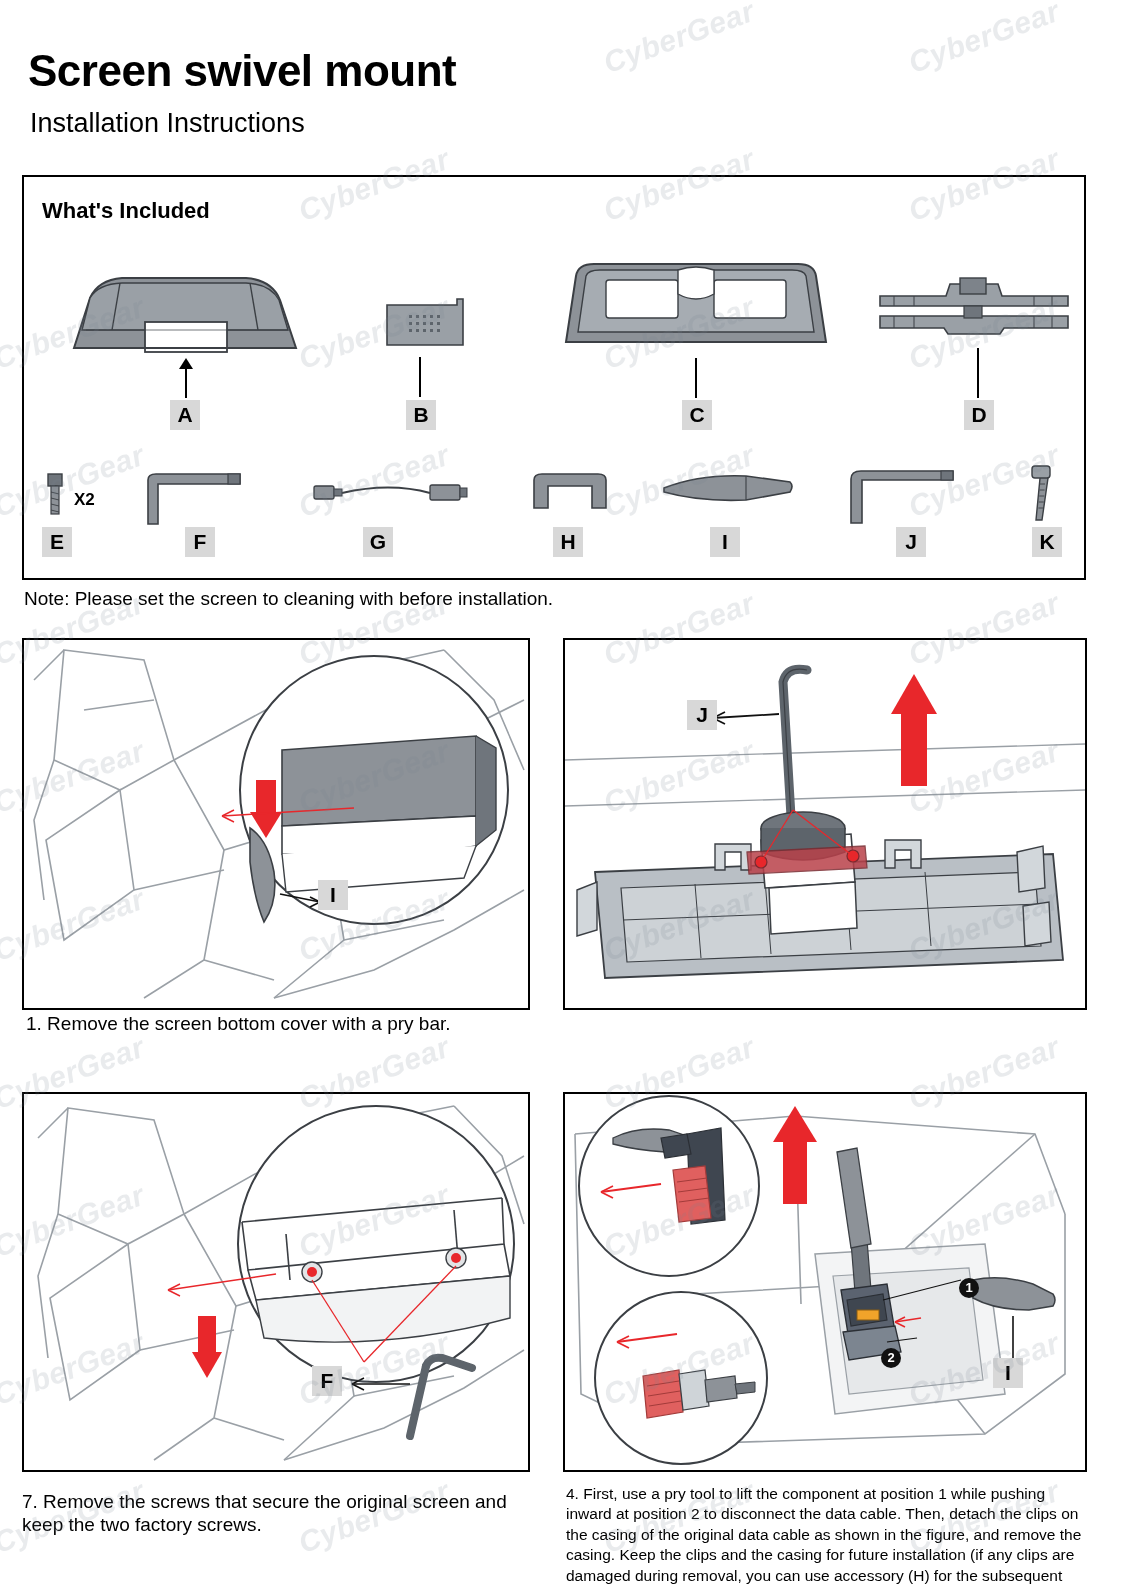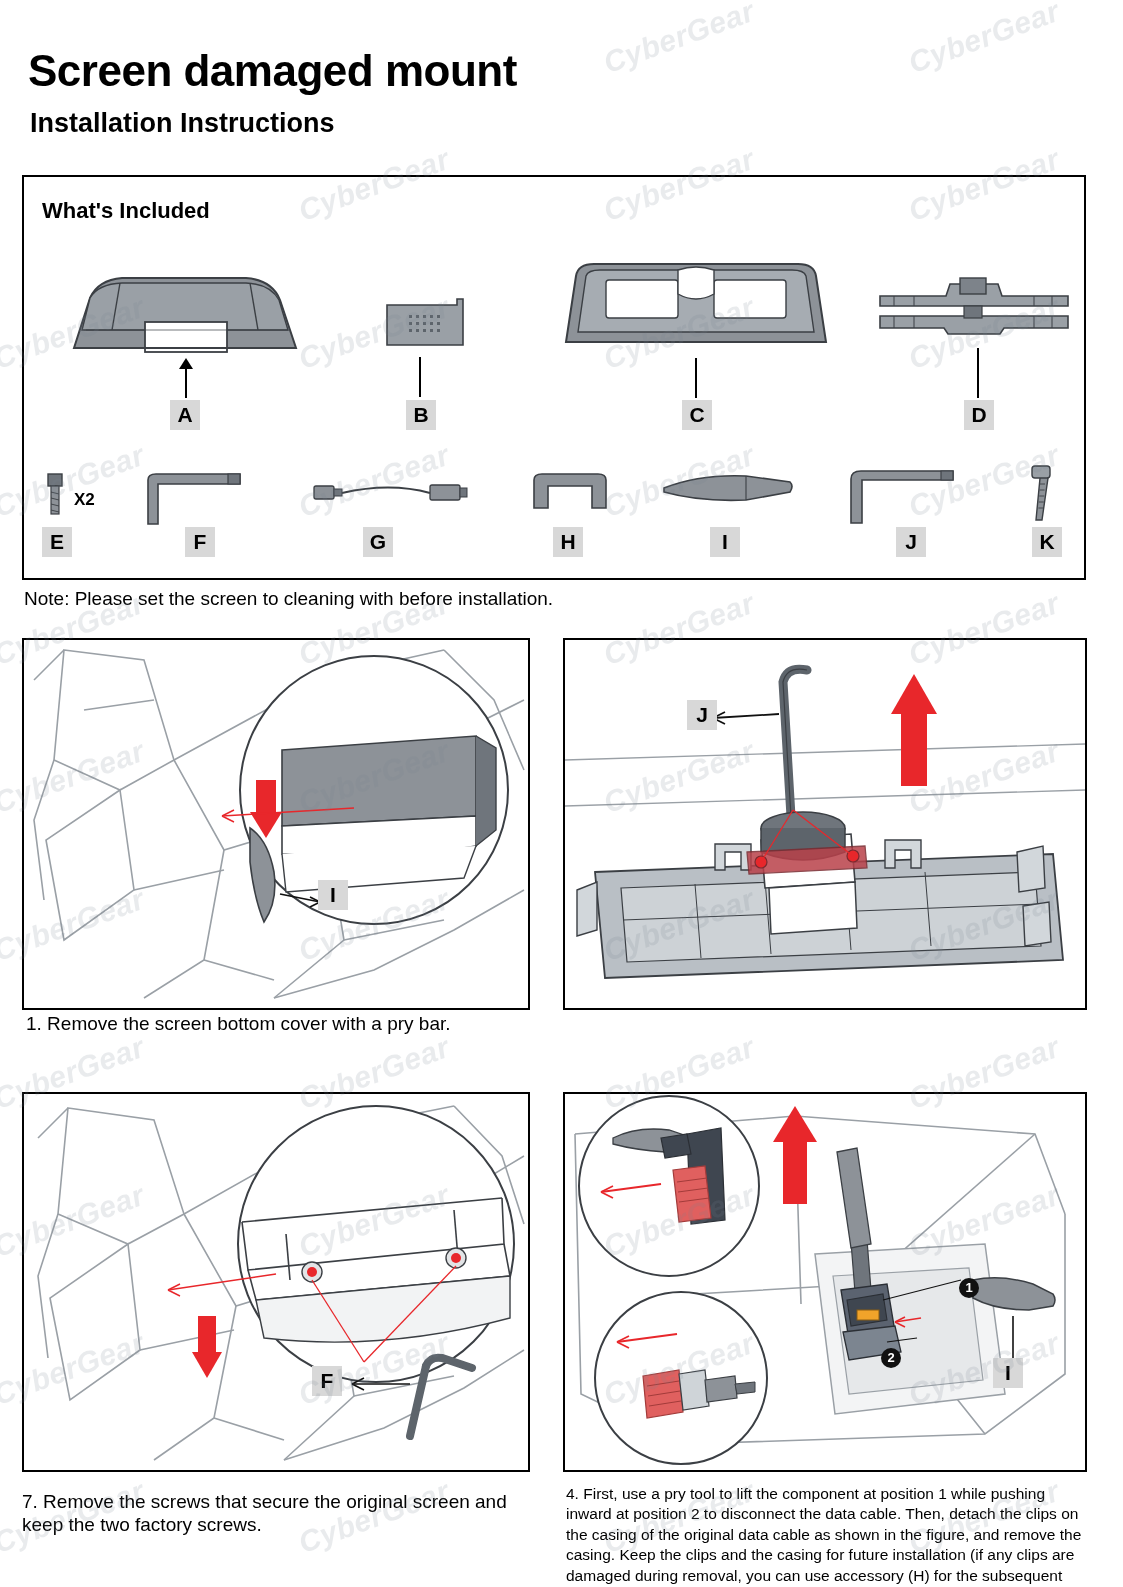--- a/index.html
+++ b/index.html
@@ -46,21 +46,21 @@
     top: 46px;
     font-size: 44px;
     font-weight: 700;
     letter-spacing: -0.5px;
   }
   .subtitle {
     position: absolute;
     left: 30px;
     top: 108px;
     font-size: 27px;
-    font-weight: 700;
+    font-weight: 400;
   }
   
   .included-box {
     position: absolute;
     left: 22px;
     top: 175px;
     width: 1064px;
     height: 405px;
     border: 2px solid #000;
     box-sizing: border-box;
@@ -128,21 +128,21 @@
     font-weight: 700;
     line-height: 20px;
     text-align: center;
   }
 </style>
 </head>
 <body>
 
 <div class="page">
 
-  <div class="title">Screen damaged mount</div>
+  <div class="title">Screen swivel mount</div>
   <div class="subtitle">Installation Instructions</div>
 
   <div class="included-box"></div>
   <div class="included-title">What's Included</div>
 
   <div style="position:absolute;left:60px;top:250px;width:250px;height:110px;">
     <svg width="250" height="110" viewBox="0 0 250 110">
       <path d="M14 98 L30 48 Q38 30 62 28 L186 28 Q212 30 220 50 L236 98 Z" fill="#8d9298" stroke="#3b3f44" stroke-width="2"></path>
       <path d="M30 48 Q38 34 62 33 L186 33 Q210 34 219 50 L228 80 L22 80 Z" fill="#9aa0a6" stroke="#3b3f44" stroke-width="1.4"></path>
       <path d="M60 33 L52 80" stroke="#3b3f44" stroke-width="1.4" fill="none"></path>

